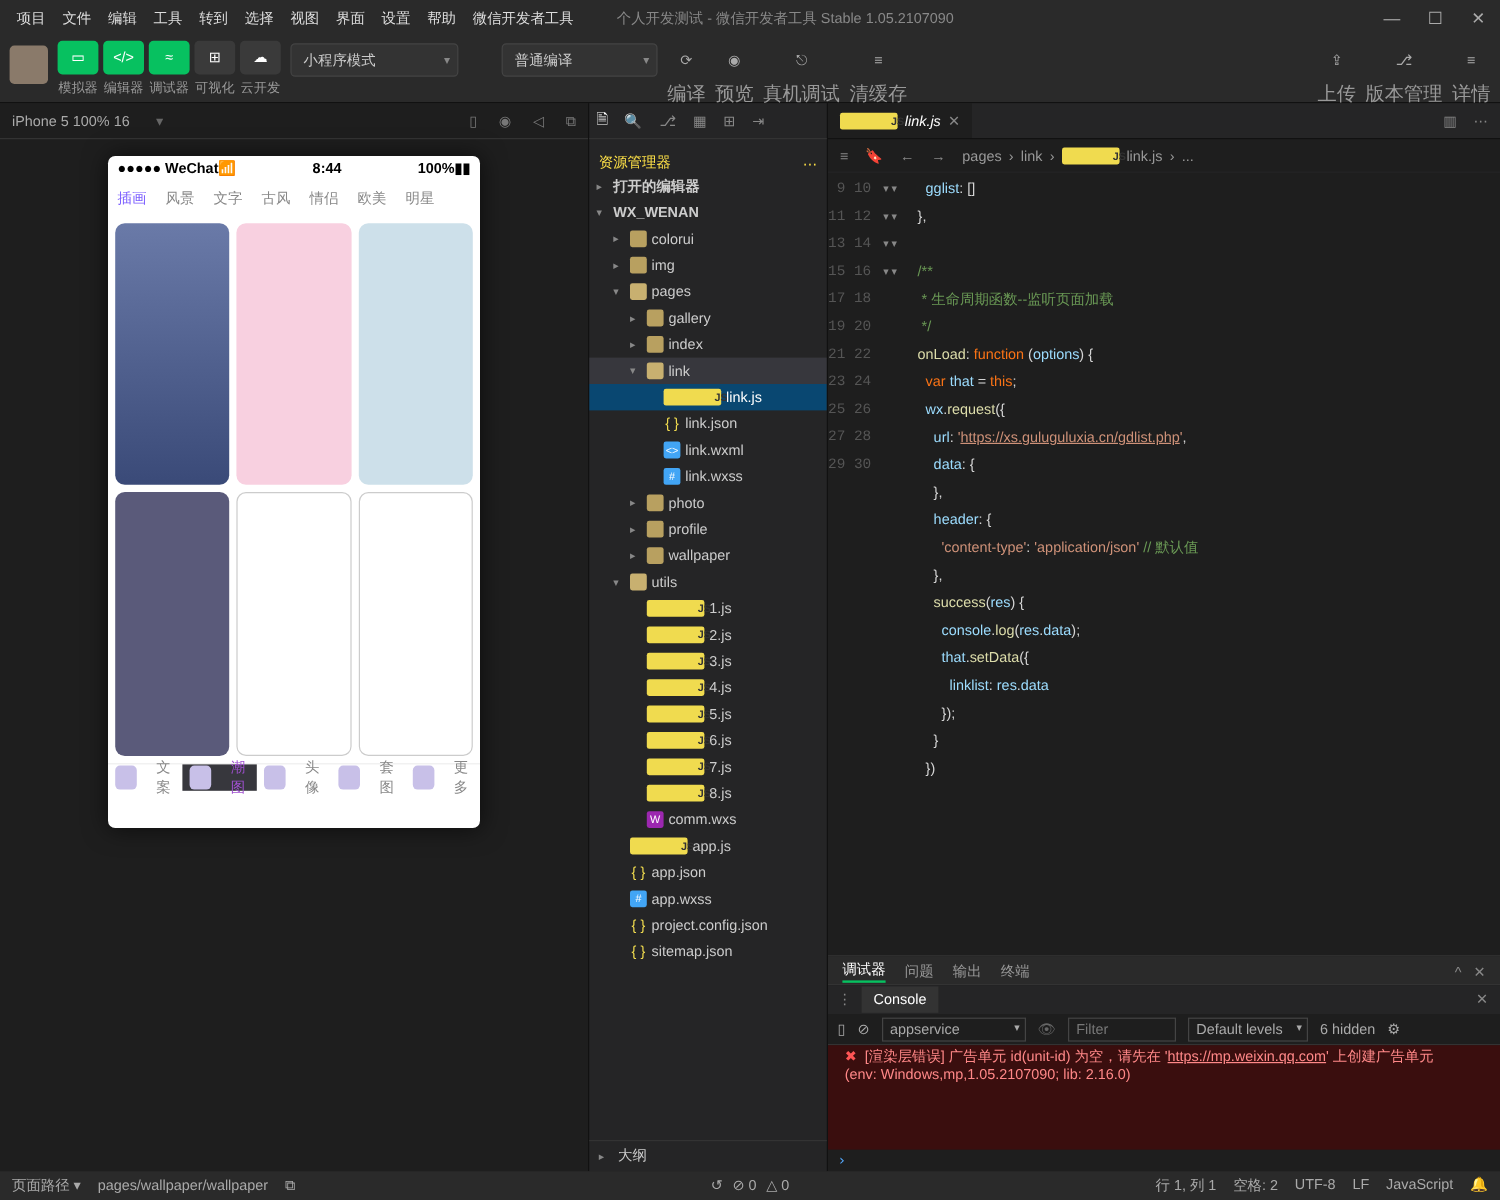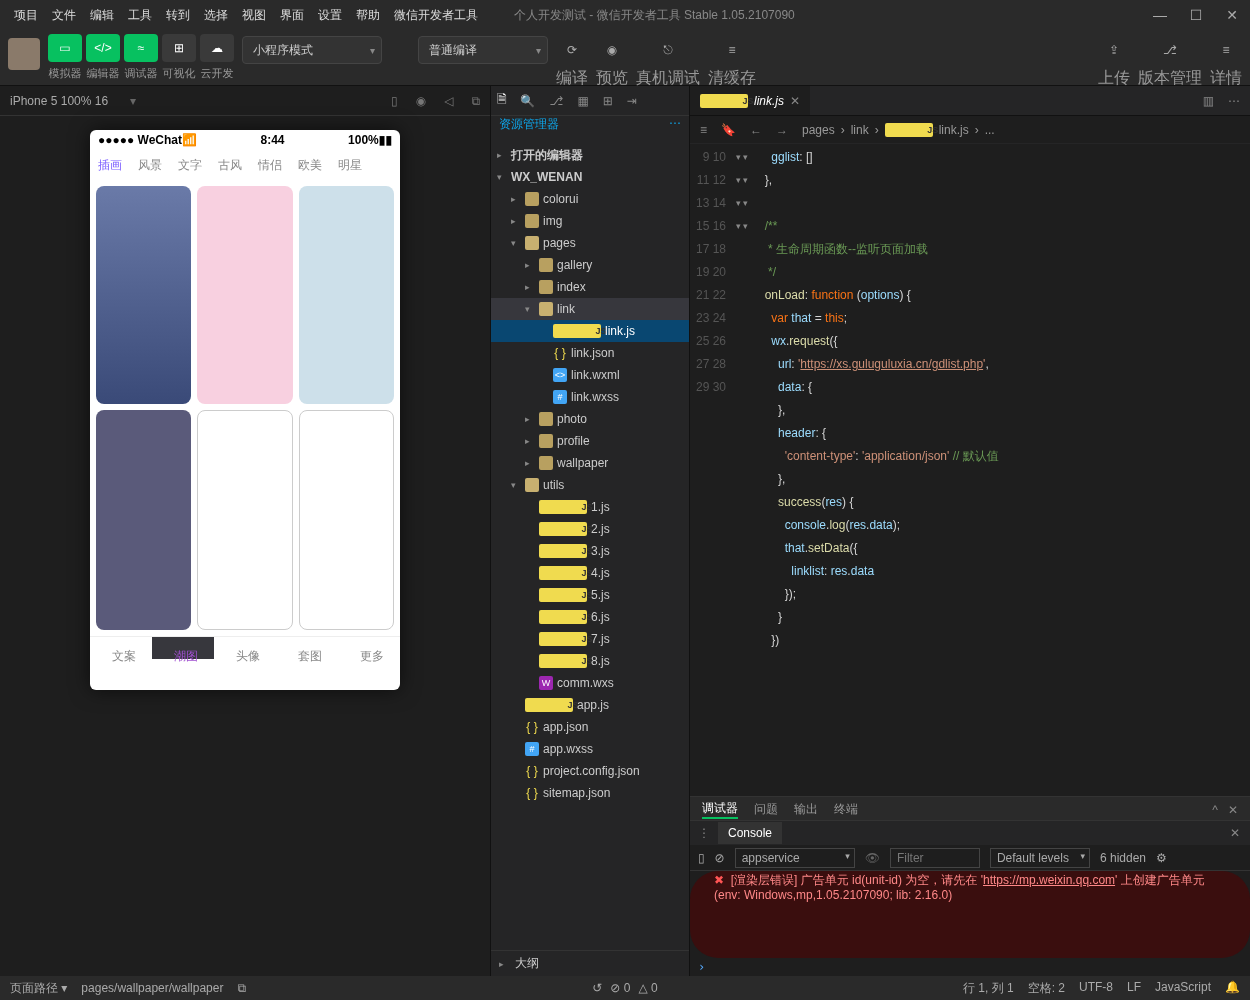--- a/index.html
+++ b/index.html
@@ -48,30 +48,30 @@
 .phone .tabs .active { color: #7a5cff; }
 .phone .grid { flex: 1; display: grid; grid-template-columns: 1fr 1fr 1fr; gap: 6px; padding: 6px; overflow: hidden; }
 .phone .card { border-radius: 8px; }
 .c1 { background: linear-gradient(#6a7aa8, #3a4a78); }
 .c2 { background: #f8d0e0; }
 .c3 { background: #cde0ea; }
 .c4 { background: #5a5a7a; }
 .c5 { background: #fff; border: 1px solid #ccc; }
 .c6 { background: #fff; border: 1px solid #ccc; }
 .phone .tabbar { height: 54px; border-top: 1px solid #eee; display: flex; }
-.phone .tabbar .ti { flex: 1; display: flex; flex-direction: column; align-items: center; justify-content: center; font-size: 10px; color: #888; gap: 16px; }
+.phone .tabbar .ti { flex: 1; display: flex; flex-direction: row; align-items: center; justify-content: center; font-size: 10px; color: #888; gap: 16px; }
 .phone .tabbar .ti .ic { width: 20px; height: 20px; background: #c8c0e8; border-radius: 4px; }
 .phone .tabbar .ti.sel { color: #a050d0; }
 
 
 .explorer { width: 200px; background: #252526; border-left: 1px solid #111; border-right: 1px solid #111; display: flex; flex-direction: column; }
 .expicons { height: 30px; display: flex; align-items: center; padding: 0 6px; gap: 14px; color: #888; border-bottom: 1px solid #333; }
 .expicons span { cursor: pointer; }
 .expicons .active { color: #fff; }
-.exphdr { height: 28px; display: flex; align-items: flex-start; justify-content: space-between; padding: 0 8px; font-size: 12px; color: #0ea5e9; }
+.exphdr { height: 28px; display: flex; align-items: flex-end; justify-content: space-between; padding: 0 8px; font-size: 12px; color: #fde047; }
 .tree { flex: 1; overflow: auto; padding-bottom: 4px; }
 .ti { display: flex; align-items: center; height: 22px; cursor: pointer; color: #ccc; padding-left: 6px; gap: 4px; }
 .ti.sel { background: #37373d; }
 .ti.sel2 { background: #094771; color: #fff; }
 .chev { width: 10px; display: inline-block; color: #888; font-size: 9px; }
 .fic { width: 14px; height: 14px; display: inline-flex; align-items: center; justify-content: center; font-size: 9px; border-radius: 2px; }
 .fic.folder { background: #b8a060; color: #3a2a00; }
 .fic.folder-o { background: #c8b070; }
 .fic.js { background: #f0db4f; color: #333; font-weight: bold; padding-left: 48px; }
 .fic.json { background: none; color: #f0db4f; font-size: 12px; }
@@ -83,21 +83,21 @@
 
 .editarea { flex: 1; display: flex; flex-direction: column; background: #1e1e1e; }
 .edtabs { height: 30px; background: #252526; display: flex; align-items: stretch; border-bottom: 1px solid #111; }
 .edtab { display: flex; align-items: center; padding: 0 10px; background: #1e1e1e; gap: 6px; }
 .edtab .close { color: #888; cursor: pointer; }
 .edtab .name { color: #fff; font-style: italic; }
 .edtabs .tabright { margin-left: auto; display: flex; align-items: center; gap: 14px; padding-right: 10px; color: #888; }
 .edctrl { height: 28px; display: flex; align-items: center; padding: 0 10px; gap: 14px; color: #888; border-bottom: 1px solid #252526; }
 .edctrl .crumb { color: #999; display: flex; gap: 6px; align-items: center; }
 .editor { flex: 1; display: flex; overflow: hidden; font-family: Consolas, monospace; font-size: 13px; }
-.gut { width: 46px; text-align: right; color: #555; padding: 2px 10px 0 0; line-height: 23px; }
+.gut { width: 46px; text-align: right; color: #555; padding: 2px 10px 0 0; line-height: 23px; font-family: Liberation Mono, monospace; }
 .fold { width: 16px; color: #888; padding-top: 2px; line-height: 23px; font-size: 9px; }
 .code { flex: 1; padding: 2px 0 0 6px; line-height: 23px; white-space: pre; color: #d4d4d4; }
 .c-k { color: #f97316; } .c-s { color: #ce9178; } .c-c { color: #6a9955; } .c-f { color: #dcdcaa; } .c-v { color: #9cdcfe; }
 .c-url { color: #ce9178; text-decoration: underline; }
 
 
 .debugger { height: 180px; border-top: 1px solid #333; display: flex; flex-direction: column; background: #1e1e1e; }
 .dbgtabs { height: 26px; display: flex; align-items: center; gap: 16px; padding: 0 12px; border-bottom: 1px solid #333; color: #999; background: #2a2a2a; }
 .dbgtabs .t { cursor: pointer; }
 .dbgtabs .t.active { color: #fff; border-bottom: 2px solid #07c160; }
@@ -117,21 +117,21 @@
 
 .console2 { position: absolute; left: 690px; right: 0; top: 820px; bottom: 24px; background: #1e1e1e; border-top: 1px solid #333; display: flex; flex-direction: column; }
 .console2 .hdr { height: 24px; background: #252526; display: flex; align-items: center; }
 .console2 .hdr .tab { background: #333; color: #fff; padding: 4px 10px; }
 .console2 .hdr .ch { color: #888; padding: 0 8px; cursor: pointer; }
 .console2 .hdr .close { margin-left: auto; padding-right: 10px; color: #888; cursor: pointer; }
 .console2 .row { height: 26px; display: flex; align-items: center; gap: 10px; padding: 0 8px; border-bottom: 1px solid #333; color: #aaa; }
 .console2 .drop { border: 1px solid #444; padding: 2px 20px 2px 6px; position: relative; }
 .console2 .drop::after { content: "▾"; position: absolute; right: 4px; font-size: 9px; }
 .console2 .inp { flex: 0 0 90px; border: 1px solid #444; padding: 2px 6px; color: #777; }
-.console2 .msg { flex: 1; background: #3a0e0e; color: #f88; font-family: Consolas, monospace; font-size: 11px; padding: 2px 24px; line-height: 15px; border-radius: 28px; }
+.console2 .msg { flex: 1; background: #3a0e0e; color: #f88; font-family: Consolas, monospace; font-size: 11px; padding: 2px 14px; line-height: 15px; }
 .console2 .msg a { color: #f88; text-decoration: underline; }
 .console2 .prompt { color: #5af; padding: 2px 8px; font-family: Consolas, monospace; }
 
 
 .statusbar { position: absolute; bottom: 0; left: 0; right: 0; height: 24px; background: #2a2a2a; display: flex; align-items: center; padding: 0 10px; color: #aaa; font-size: 11px; gap: 14px; }
 .statusbar .r { margin-left: auto; display: flex; gap: 14px; }
 .statusbar .mid { position: absolute; left: 50%; transform: translateX(-50%); display: flex; gap: 8px; }
 </style>
 </head>
 <body>

